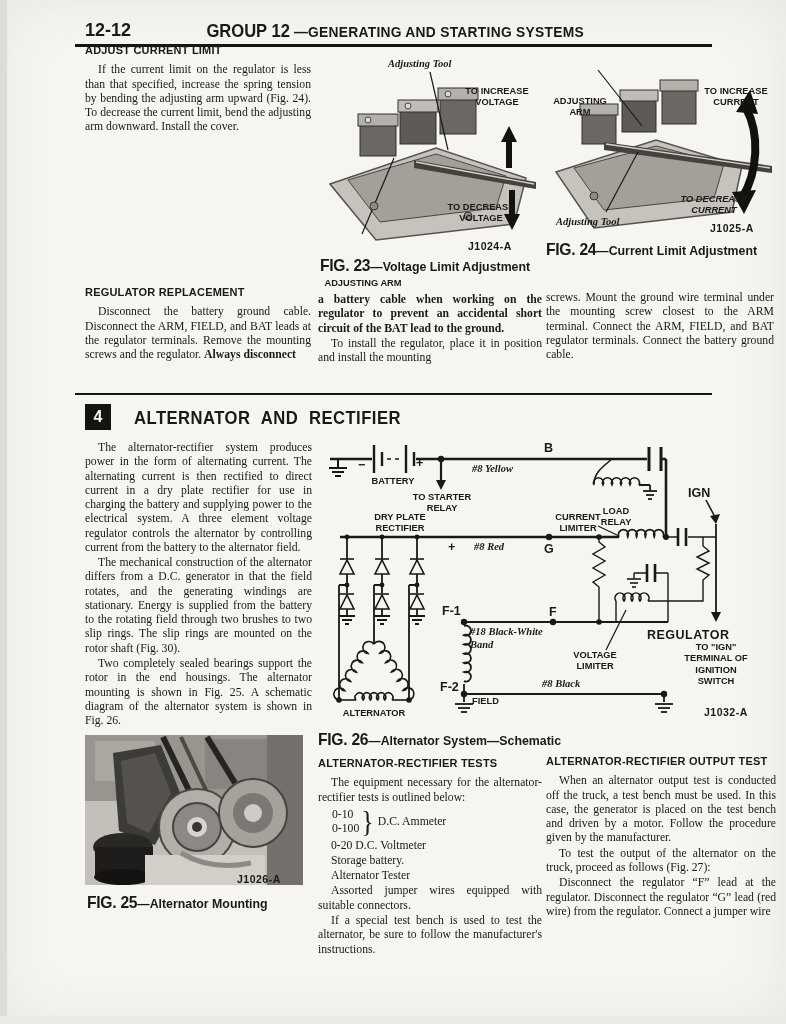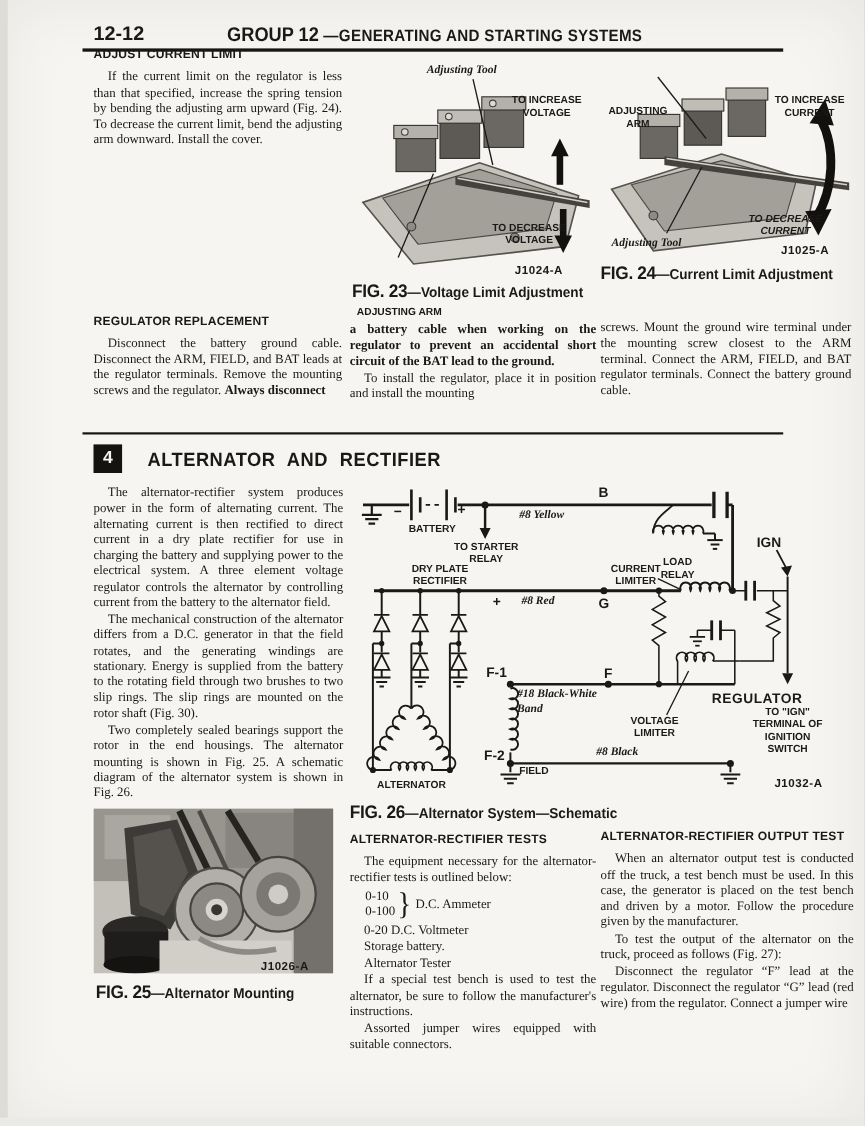--- a/index.html
+++ b/index.html
@@ -383,22 +383,22 @@
       <div class="ranges">
         <div>0-10</div>
         <div>0-100</div>
       </div>
       <div class="brace">}</div>
       <div>D.C. Ammeter</div>
     </div>
     <p class="listln">0-20 D.C. Voltmeter</p>
     <p class="listln">Storage battery.</p>
     <p class="listln">Alternator Tester</p>
+    <p>Assorted jumper wires equipped with suitable connectors.</p>
     <p>If a special test bench is used to test the alternator, be sure to follow the manufacturer's instructions.</p>
-    <p>Assorted jumper wires equipped with suitable connectors.</p>
   </div>
 
   <div class="abs bodytxt" style="left:546px;top:755px;width:230px;">
     <div class="shead">ALTERNATOR-RECTIFIER OUTPUT TEST</div>
     <p>When an alternator output test is conducted off the truck, a test bench must be used. In this case, the generator is placed on the test bench and driven by a motor. Follow the procedure given by the manufacturer.</p>
     <p>To test the output of the alternator on the truck, proceed as follows (Fig. 27):</p>
     <p>Disconnect the regulator “F” lead at the regulator. Disconnect the regulator “G” lead (red wire) from the regulator. Connect a jumper wire</p>
   </div>
 </div>
 

